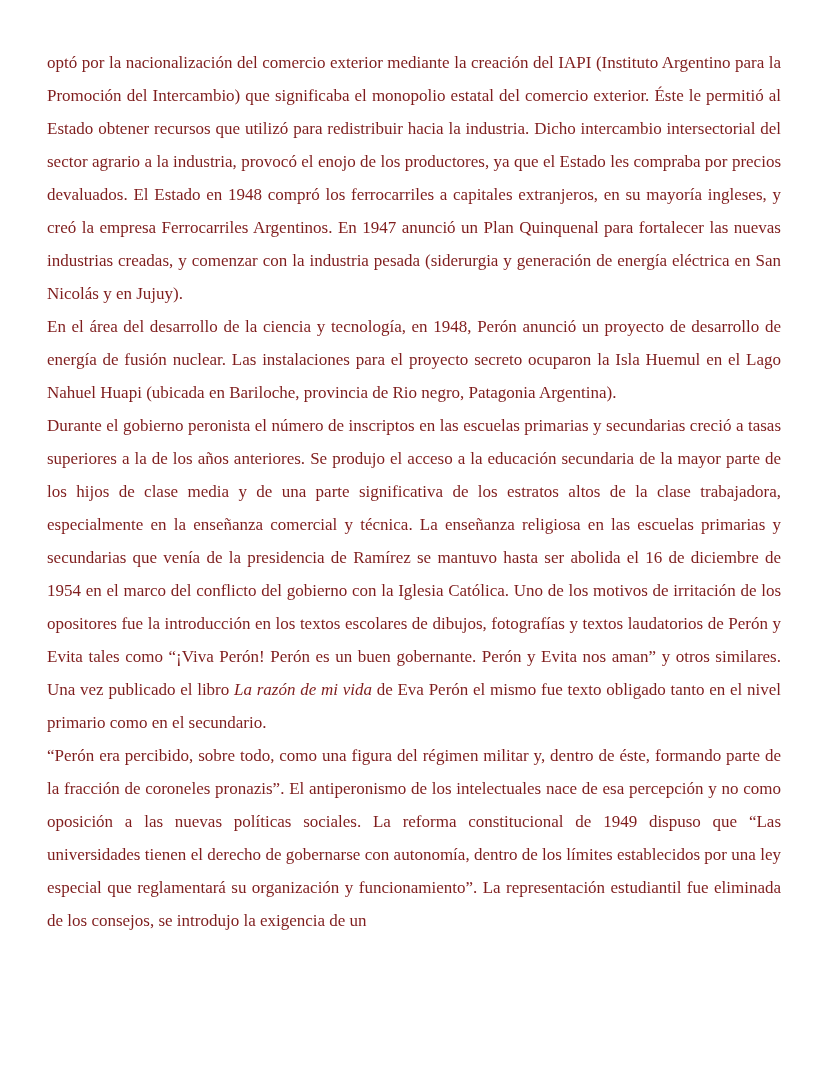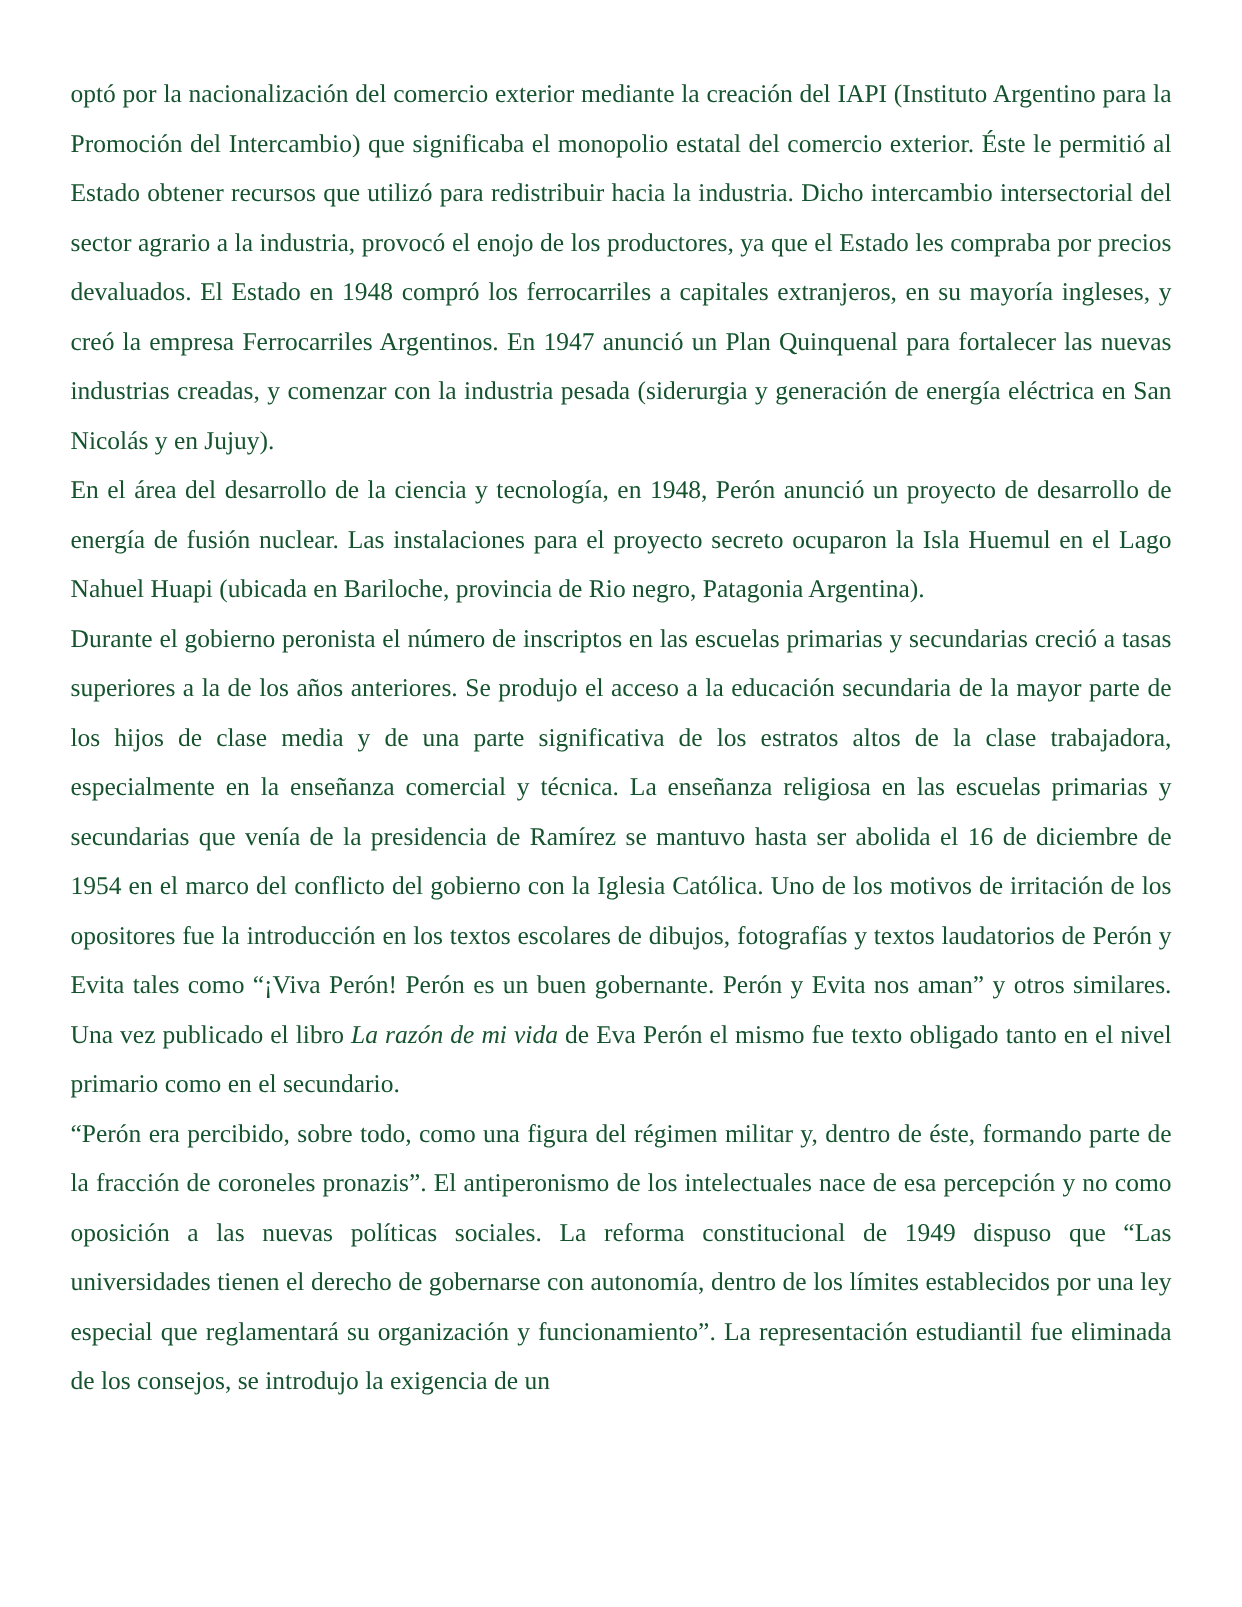--- a/index.html
+++ b/index.html
@@ -15,21 +15,21 @@
     width: 828px;
     min-height: 1071px;
     background: #ffffff;
     color: #000000;
     padding: 46px 47px 24px 47px;
   }
   .para {
     font-size: 17px;
     line-height: 33px;
     text-align: justify;
-    color: #14532d;
+    color: #7f1d1d;
     margin: 0;
   }
   .italic {
     font-style: italic;
     font-family: Liberation Serif, serif;
   }
 </style>
 </head>
 <body>
 

